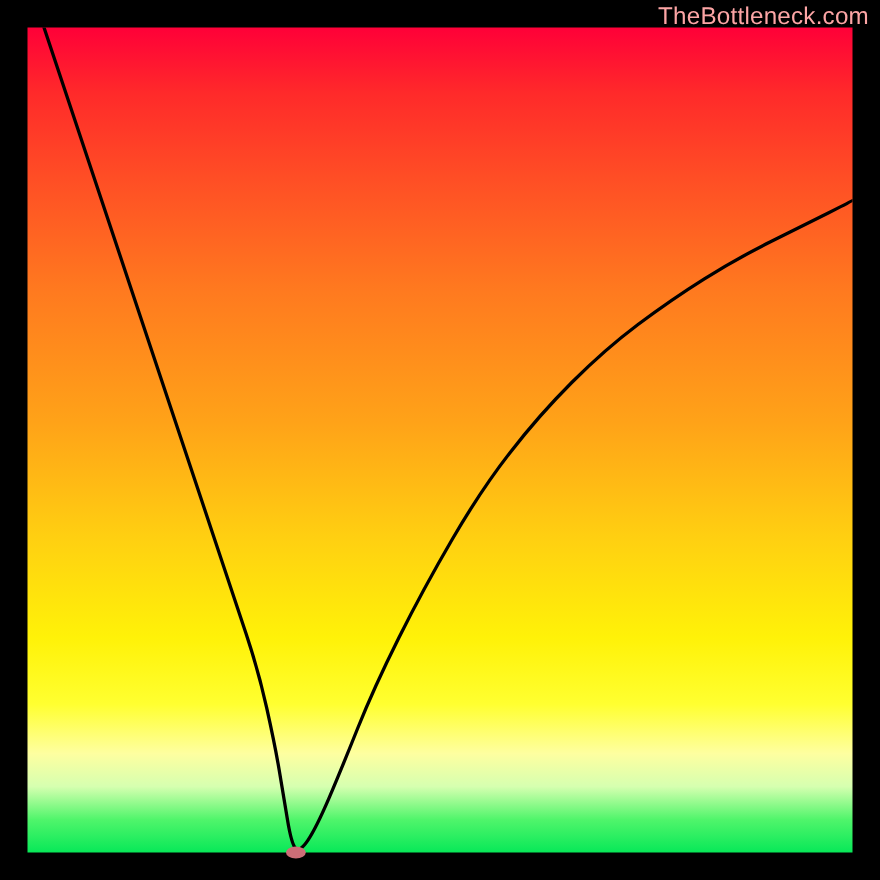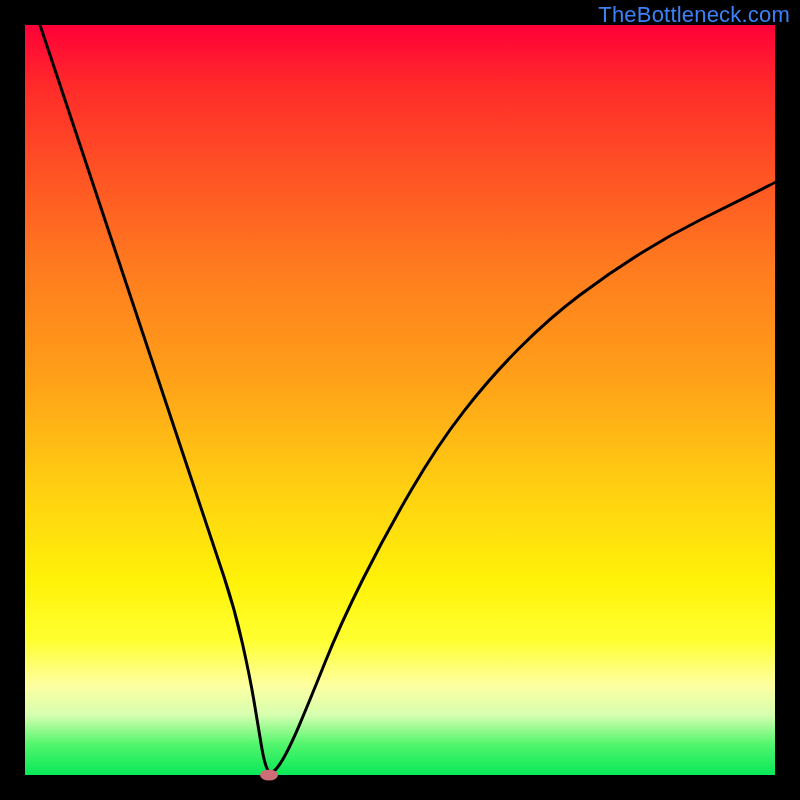--- a/index.html
+++ b/index.html
@@ -50,21 +50,21 @@
     width: 18px;
     height: 11px;
     border-radius: 50% / 50%;
     background: #cc6d77;
     transform: translate(-50%, -50%);
   }
   .watermark {
     position: absolute;
     top: 2px;
     right: 10px;
-    color: #3b82f6;
+    color: #fca5a5;
     font-size: 22px;
     font-weight: 500;
     letter-spacing: 0.2px;
     text-align: right;
   }
 </style>
 </head>
 <body>
 
 <div class="frame">

